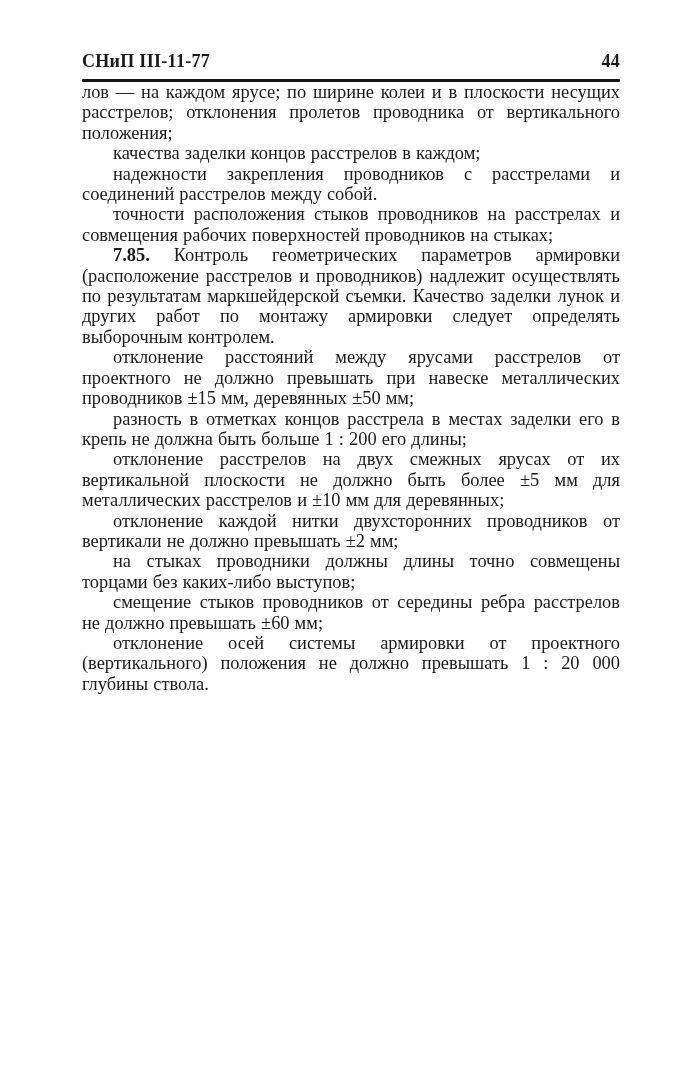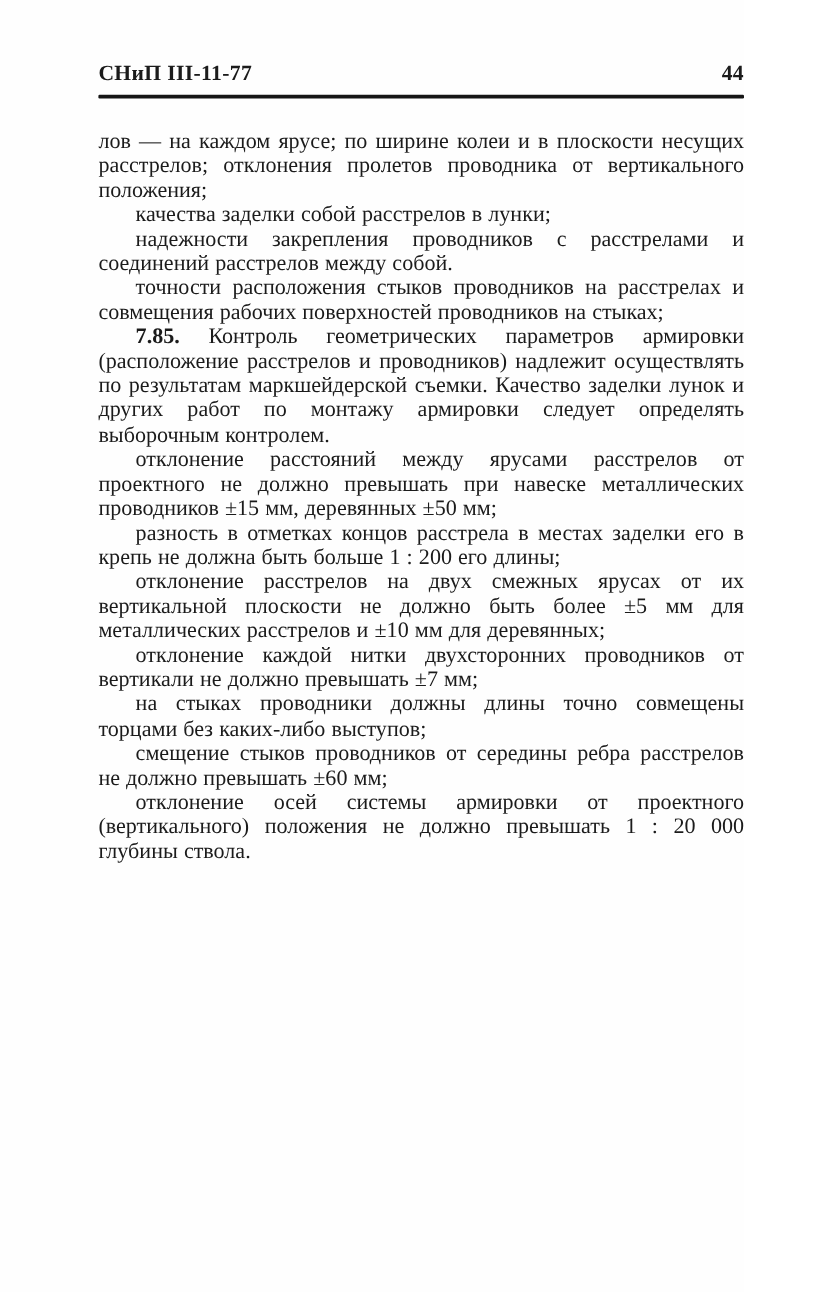--- a/index.html
+++ b/index.html
@@ -40,21 +40,20 @@
     text-align: right;
     width: 100%;
   }
   .rule {
     margin-top: 5px;
     height: 3px;
     background: #161616;
     border-radius: 1px;
   }
   .body-text {
-    margin-top: 25px;
   }
   .para {
     margin: 0;
     font-size: 18.4px;
     line-height: 20.4px;
     text-align: justify;
     text-indent: 31px;
     word-spacing: 0.5px;
   }
   .para.no-indent {
@@ -72,27 +71,27 @@
 
     <div class="header">
       <span class="doc-code">СНиП III-11-77</span>
       <span class="page-num">44</span>
     </div>
 
     <div class="rule"></div>
 
     <div class="body-text">
       <p class="para no-indent"><span class="pnum"></span> <span>лов — на каждом ярусе; по ширине колеи и в плоскости несущих расстрелов; отклонения пролетов проводника от вертикального положения;</span></p>
-      <p class="para"><span class="pnum"></span> <span>качества заделки собой расстрелов в лунки;</span></p>
+      <p class="para"><span class="pnum"></span> <span>качества заделки концов расстрелов в каждом;</span></p>
       <p class="para"><span class="pnum"></span> <span>надежности закрепления проводников с расстрелами и соединений расстрелов между собой.</span></p>
       <p class="para"><span class="pnum"></span> <span>точности расположения стыков проводников на расстрелах и совмещения рабочих поверхностей проводников на стыках;</span></p>
       <p class="para"><span class="pnum">7.85.</span> <span>Контроль геометрических параметров армировки (расположение расстрелов и проводников) надлежит осуществлять по результатам маркшейдерской съемки. Качество заделки лунок и других работ по монтажу армировки следует определять выборочным контролем.</span></p>
       <p class="para"><span class="pnum"></span> <span>отклонение расстояний между ярусами расстрелов от проектного не должно превышать при навеске металлических проводников ±15 мм, деревянных ±50 мм;</span></p>
       <p class="para"><span class="pnum"></span> <span>разность в отметках концов расстрела в местах заделки его в крепь не должна быть больше 1 : 200 его длины;</span></p>
       <p class="para"><span class="pnum"></span> <span>отклонение расстрелов на двух смежных ярусах от их вертикальной плоскости не должно быть более ±5 мм для металлических расстрелов и ±10 мм для деревянных;</span></p>
-      <p class="para"><span class="pnum"></span> <span>отклонение каждой нитки двухсторонних проводников от вертикали не должно превышать ±7 мм;</span></p>
+      <p class="para"><span class="pnum"></span> <span>отклонение каждой нитки двухсторонних проводников от вертикали не должно превышать ±2 мм;</span></p>
       <p class="para"><span class="pnum"></span> <span>на стыках проводники должны длины точно совмещены торцами без каких-либо выступов;</span></p>
       <p class="para"><span class="pnum"></span> <span>смещение стыков проводников от середины ребра расстрелов не должно превышать ±60 мм;</span></p>
       <p class="para"><span class="pnum"></span> <span>отклонение осей системы армировки от проектного (вертикального) положения не должно превышать 1 : 20 000 глубины ствола.</span></p>
     </div>
 
   </div>
 </div>
 
 </body></html>

